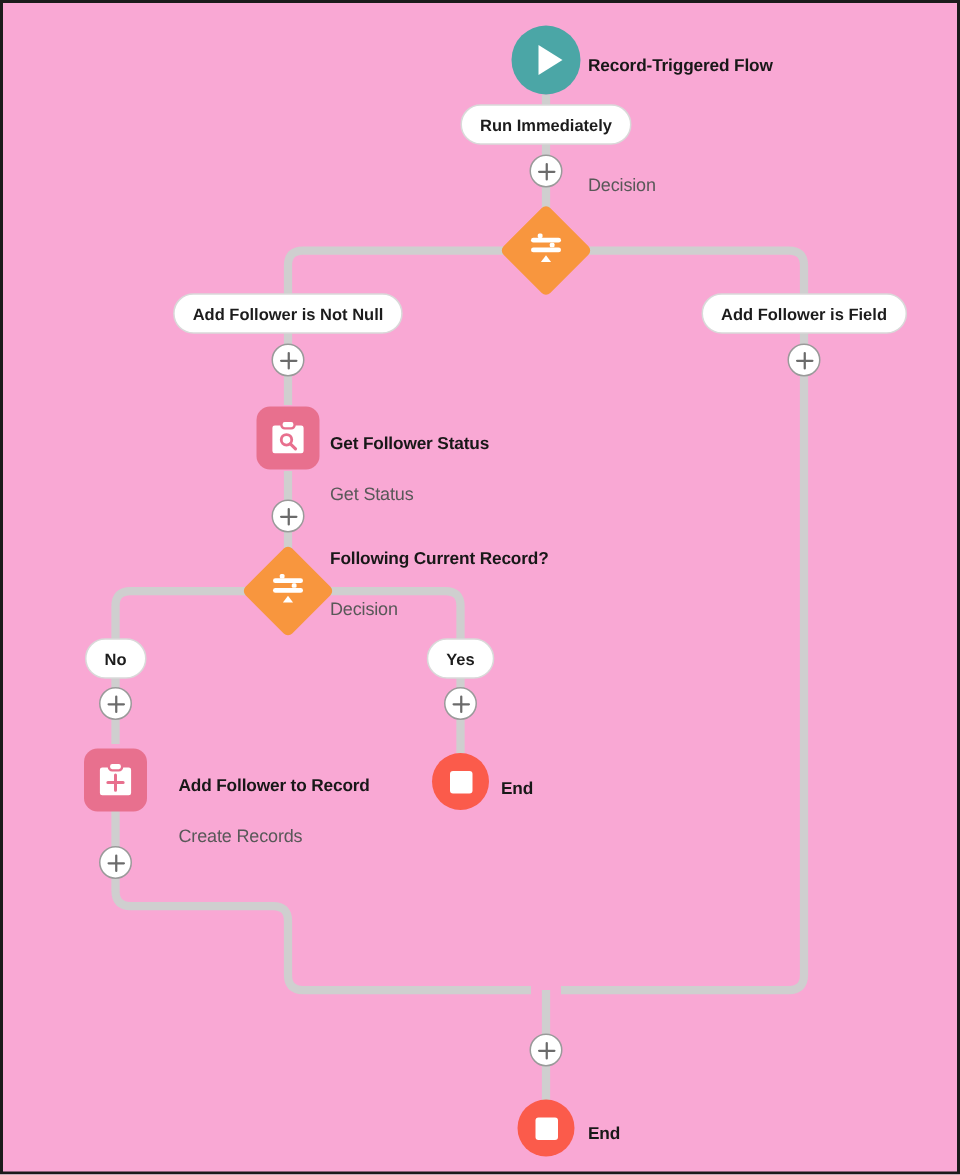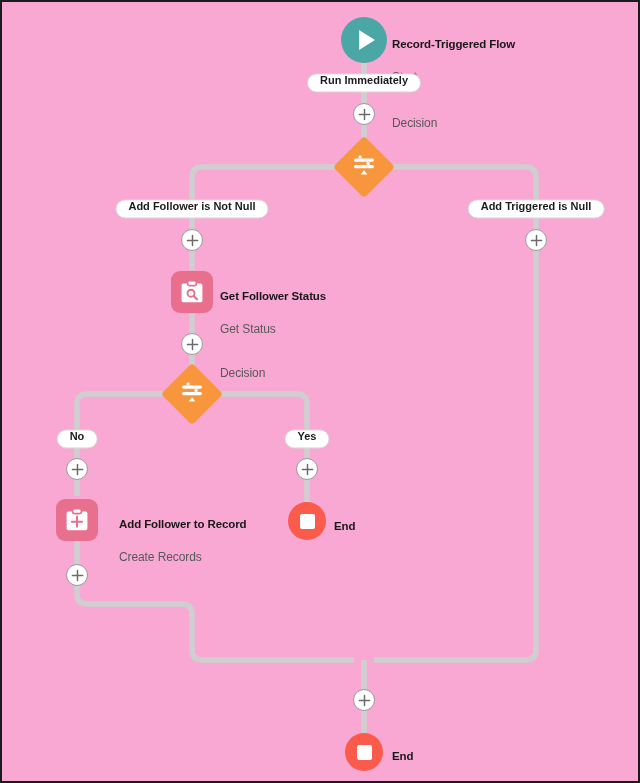--- a/index.html
+++ b/index.html
@@ -67,21 +67,21 @@
     cursor:pointer;
   }
   .plus-btn svg{display:block;}
 
   
   .pill{
     position:absolute;transform:translate(-50%,-50%);
     background:#ffffff;
     border:1.3px solid #d9d9d9;
     border-radius:14px;
-    padding:0 12px 5px 12px;
+    padding:8px 12px 5px 12px;
     font-size:11px;font-weight:bold;color:#1c1c1c;
     white-space:nowrap;line-height:1.1;
     box-sizing:border-box;
   }
 
   
   .label{
     position:absolute;
     line-height:1.22;
     white-space:pre-line;
@@ -151,21 +151,21 @@
         <rect x="15.5" y="6.9" width="3.2" height="3.0" rx="1.0" fill="#ffffff"></rect>
         <path d="M13,15.2 L16.4,19.6 L9.6,19.6 Z" fill="#ffffff"></path>
       </svg>
     </div>
   </div>
   <div class="label narrow" style="left:390px;top:114px;width:120px;">
     <span class="s">Decision</span>
   </div>
 
   <div class="pill" style="left:190px;top:207px;">Add Follower is Not Null</div>
-  <div class="pill" style="left:534px;top:207px;">Add Triggered is Null</div>
+  <div class="pill" style="left:534px;top:207px;">Add Follower is Field</div>
 
   <div class="plus-btn" style="left:190px;top:238px;">
     <svg width="13" height="13" viewBox="0 0 13 13">
       <path d="M6.5,1.4 L6.5,11.6 M1.4,6.5 L11.6,6.5" stroke="#6b6b6b" stroke-width="1.5" stroke-linecap="round"></path>
     </svg>
   </div>
   <div class="plus-btn" style="left:534px;top:238px;">
     <svg width="13" height="13" viewBox="0 0 13 13">
       <path d="M6.5,1.4 L6.5,11.6 M1.4,6.5 L11.6,6.5" stroke="#6b6b6b" stroke-width="1.5" stroke-linecap="round"></path>
     </svg>
@@ -197,20 +197,21 @@
       <svg class="diamond-inner" width="26" height="24" viewBox="0 0 26 24">
         <rect x="3" y="3.5" width="20" height="3.2" rx="1.6" fill="#ffffff"></rect>
         <rect x="3" y="10" width="20" height="3.2" rx="1.6" fill="#ffffff"></rect>
         <rect x="7.5" y="0.6" width="3.2" height="3.0" rx="1.0" fill="#ffffff"></rect>
         <rect x="15.5" y="6.9" width="3.2" height="3.0" rx="1.0" fill="#ffffff"></rect>
         <path d="M13,15.2 L16.4,19.6 L9.6,19.6 Z" fill="#ffffff"></path>
       </svg>
     </div>
   </div>
   <div class="label" style="left:218px;top:344px;">
+    <span class="t">Following Current Record?</span>
     <span class="s">Decision</span>
   </div>
 
   <div class="pill" style="left:75px;top:437px;">No</div>
   <div class="pill" style="left:305px;top:437px;">Yes</div>
 
   <div class="plus-btn" style="left:75px;top:467px;">
     <svg width="13" height="13" viewBox="0 0 13 13">
       <path d="M6.5,1.4 L6.5,11.6 M1.4,6.5 L11.6,6.5" stroke="#6b6b6b" stroke-width="1.5" stroke-linecap="round"></path>
     </svg>

